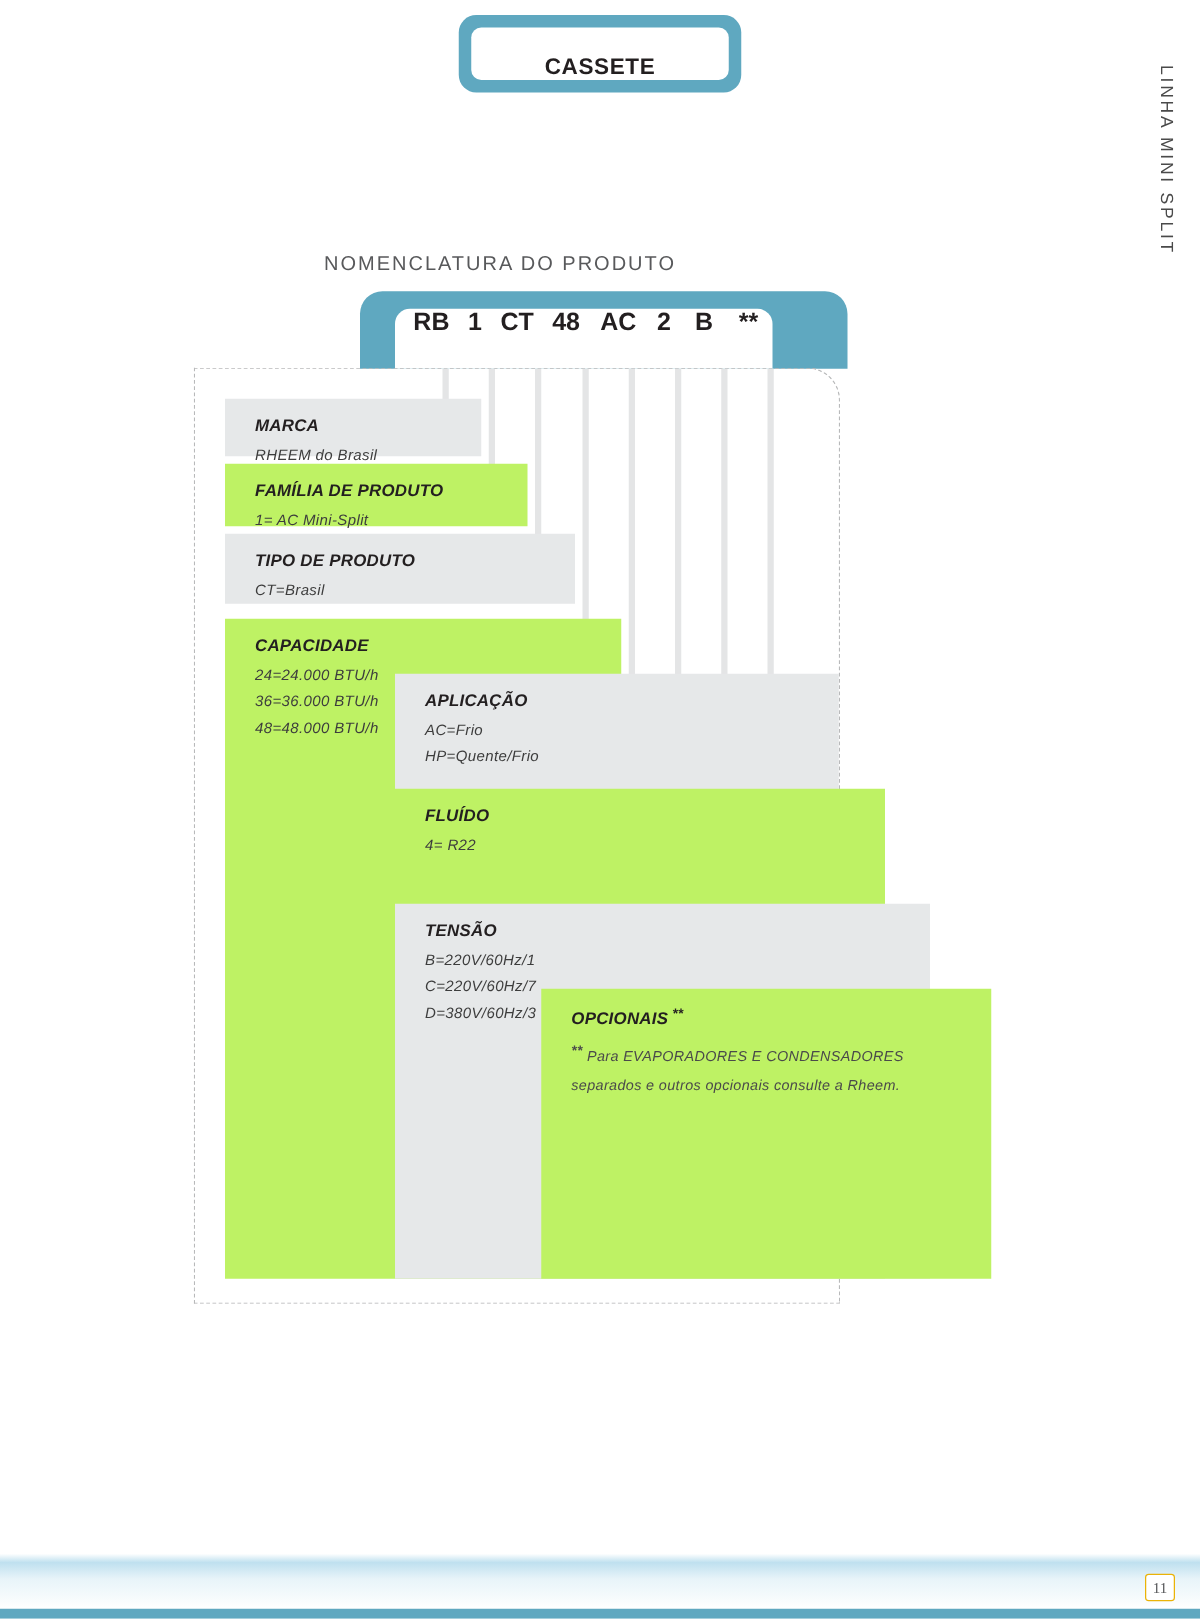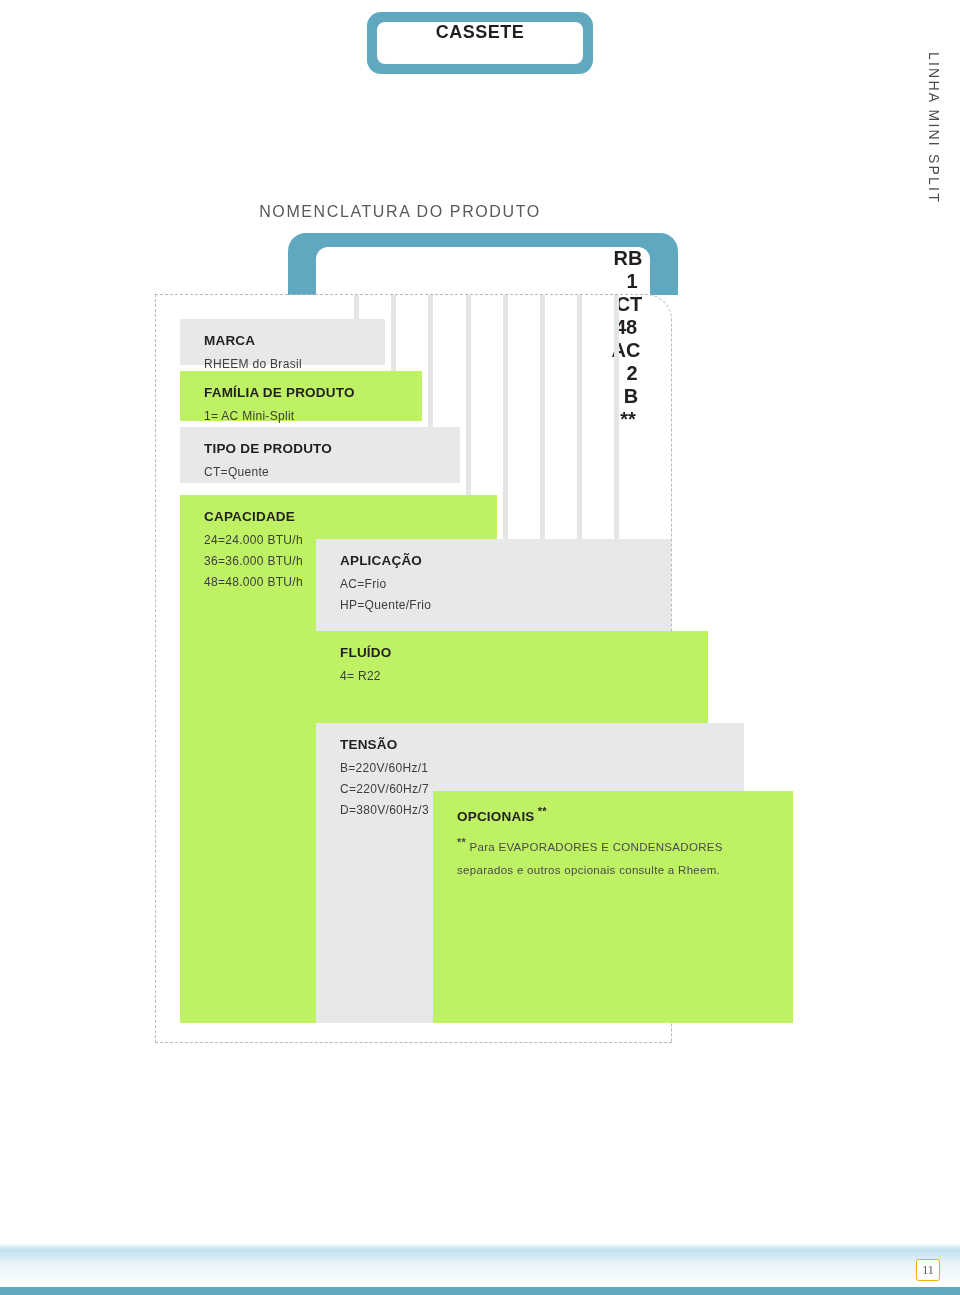--- a/index.html
+++ b/index.html
@@ -29,21 +29,21 @@
   }
   .title-chip-inner {
     position: absolute;
     left: 10px;
     top: 10px;
     right: 10px;
     bottom: 10px;
     background: #ffffff;
     border-radius: 8px;
     display: flex;
-    align-items: flex-start;
+    align-items: flex-end;
     justify-content: center;
   }
   .title-chip-label {
     font-size: 18px;
     font-weight: bold;
     letter-spacing: 0.5px;
     color: #231f20;
   }
 
   
@@ -92,47 +92,47 @@
     left: 0; top: 0;
     width: 390px;
     height: 62px;
     background: #5fa8c0;
     border-radius: 18px 18px 0 0;
   }
   .nom-inner {
     position: absolute;
     left: 28px;
     top: 14px;
-    width: 334px;
+    width: 302px;
     height: 48px;
     background: #ffffff;
     border-radius: 12px 12px 0 0;
     display: flex;
-    align-items: flex-end;
+    align-items: flex-start;
     justify-content: flex-start;
     padding-left: 10px;
-    flex-direction: column;
   }
   .nom-code {
     font-size: 20px;
     font-weight: bold;
     color: #231f20;
     text-align: center;
     display: inline-block;
   }
 
   
   .dashed-area {
     position: absolute;
     left: 155px;
     top: 294px;
     width: 517px;
     height: 749px;
     border: 1px dashed #b8b9ba;
     border-radius: 0 26px 0 0;
+    font-style: italic;
   }
 
   
   .connector {
     position: absolute;
     width: 5px;
     background: #e4e5e6;
   }
 
   
@@ -257,21 +257,21 @@
       <div class="block light" style="left: 24px; top: 24px; width: 205px; height: 46px;">
         <div class="block-title">MARCA</div>
         <div class="block-line">RHEEM do Brasil</div>
       </div>
       <div class="block dark" style="left: 24px; top: 76px; width: 242px; height: 50px;">
         <div class="block-title">FAMÍLIA DE PRODUTO</div>
         <div class="block-line">1= AC Mini-Split</div>
       </div>
       <div class="block light" style="left: 24px; top: 132px; width: 280px; height: 56px;">
         <div class="block-title">TIPO DE PRODUTO</div>
-        <div class="block-line">CT=Quente</div>
+        <div class="block-line">CT=Brasil</div>
       </div>
       <div class="block dark" style="left: 24px; top: 200px; width: 317px; height: 528px;">
         <div class="block-title">CAPACIDADE</div>
         <div class="block-line">24=24.000 BTU/h</div>
         <div class="block-line">36=36.000 BTU/h</div>
         <div class="block-line">48=48.000 BTU/h</div>
       </div>
       <div class="block light" style="left: 160px; top: 244px; width: 355px; height: 484px;">
         <div class="block-title">APLICAÇÃO</div>
         <div class="block-line">AC=Frio</div>

